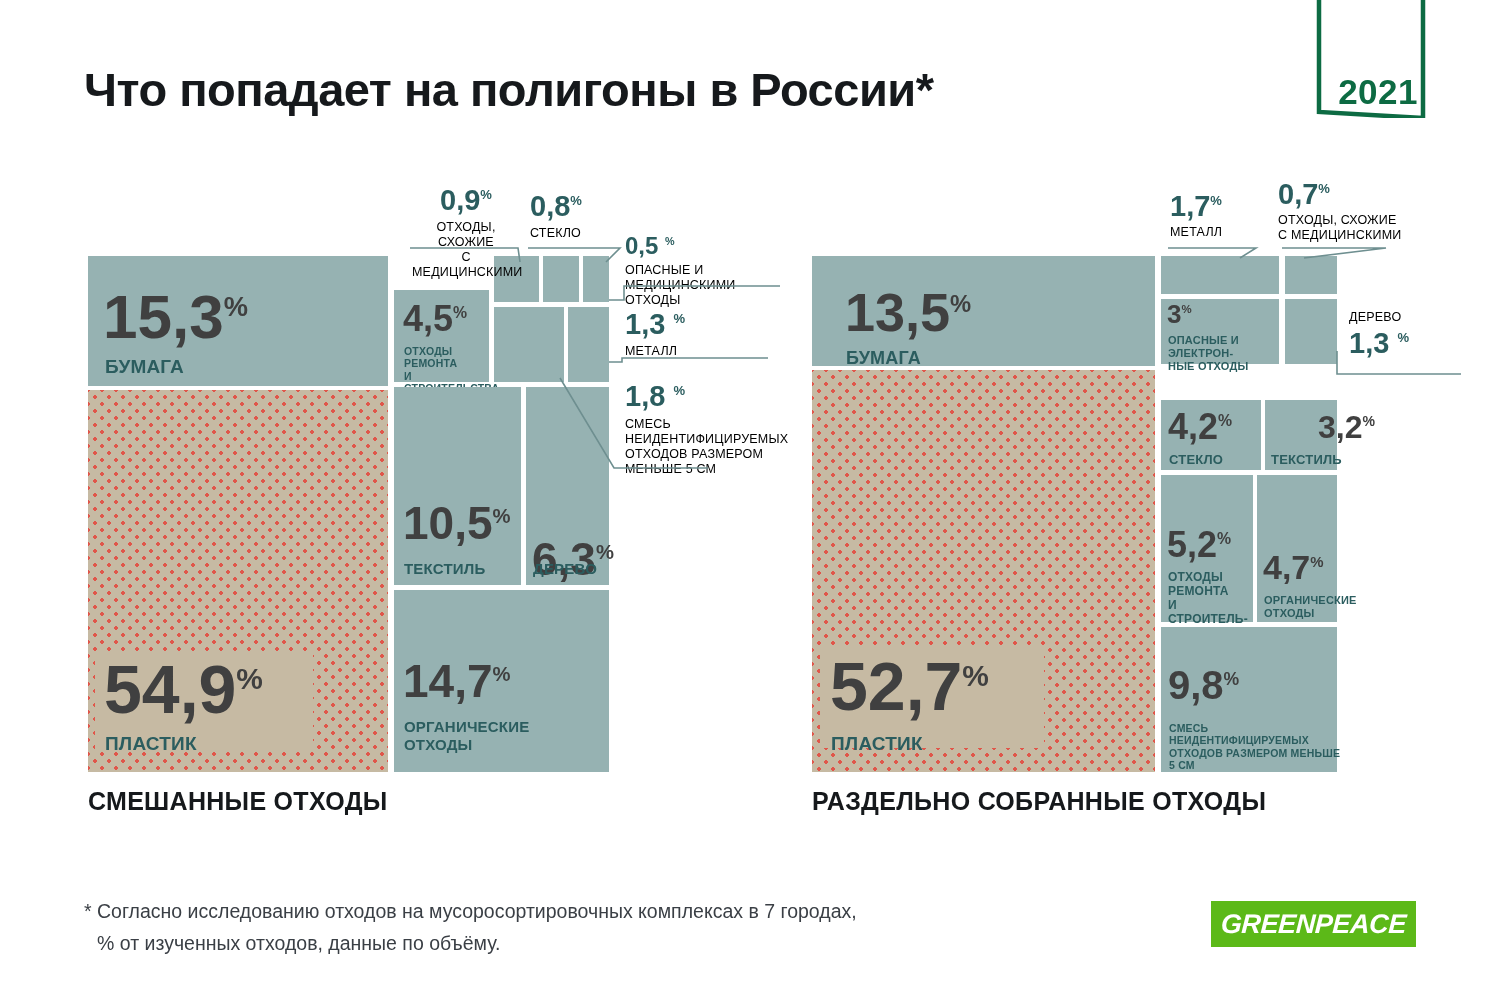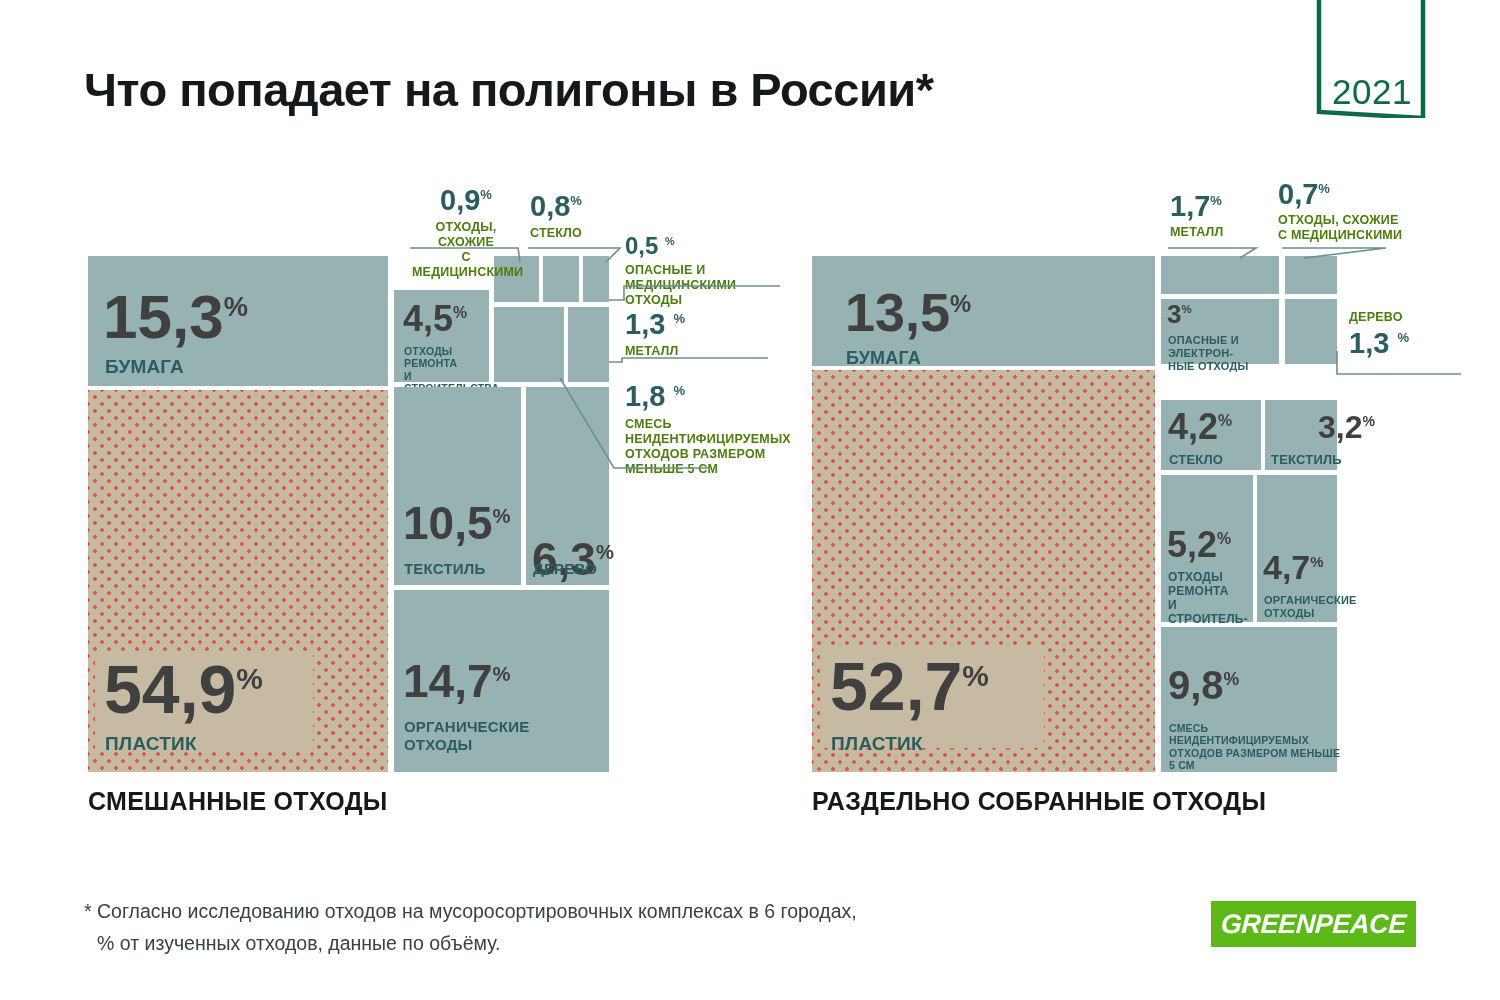--- a/index.html
+++ b/index.html
@@ -13,21 +13,21 @@
   
   .title{
     position:absolute;left:84px;top:62px;
     font-size:47px;font-weight:bold;color:#16191c;
     letter-spacing:-0.5px;white-space:nowrap;
   }
   .year-badge{position:absolute;left:1316px;top:-6px;width:110px;height:124px;}
   .year-badge svg{display:block;}
   .year-text{
     position:absolute;left:1326px;top:72px;width:92px;
-    text-align:center;font-size:35px;font-weight:normal;color:#0d6b43;
+    text-align:right;font-size:35px;font-weight:bold;color:#0d6b43;
     letter-spacing:0.5px;
   }
 
   
   .blk{position:absolute;background:#96b2b2;box-sizing:border-box;}
   .blk.plastic{
     background-color:#c6baa3;
     background-image:
       radial-gradient(#e0564a 1.6px, transparent 1.7px),
       radial-gradient(#e0564a 1.6px, transparent 1.7px);
@@ -44,21 +44,21 @@
   .val .pc{font-size:0.44em;vertical-align:super;font-weight:bold;letter-spacing:0;}
   .lbl{
     position:absolute;color:#2b5d5f;font-weight:bold;
     line-height:1.18;letter-spacing:0.2px;
   }
 
   
   .callout{position:absolute;}
   .co-val{color:#2b5d5f;font-weight:bold;white-space:nowrap;line-height:1;}
   .co-val .pc{font-size:0.45em;vertical-align:super;}
-  .co-lbl{color:#4d7c0f;font-weight:bold;line-height:1.2;letter-spacing:0.2px;}
+  .co-lbl{color:#000000;font-weight:normal;line-height:1.2;letter-spacing:0.2px;}
   .leader{position:absolute;}
   .leader svg{display:block;overflow:visible;}
 
   
   .caption{
     position:absolute;font-size:25px;font-weight:bold;color:#16191c;
     letter-spacing:0.3px;white-space:nowrap;
   }
 
   
@@ -312,21 +312,21 @@
     <div class="leader" style="left:1336px;top:350px;">
       <svg width="130" height="28">
           <path d="M1 1 L1 24 H125" stroke="#6e8f90" stroke-width="1.6" fill="none"></path>
         </svg>
     </div>
 
     <div class="caption" style="left:812px;top:787px;">РАЗДЕЛЬНО СОБРАННЫЕ ОТХОДЫ</div>
   </div>
 
   <div class="footnote">
-    <span>* Согласно исследованию отходов на мусоросортировочных комплексах в 6 городах,</span>
+    <span>* Согласно исследованию отходов на мусоросортировочных комплексах в 7 городах,</span>
     <span class="l2">% от изученных отходов, данные по объёму.</span>
   </div>
 
   <div class="logo">
     <div class="logo-text">GREENPEACE</div>
   </div>
 
 </div>
 
 </body></html>

